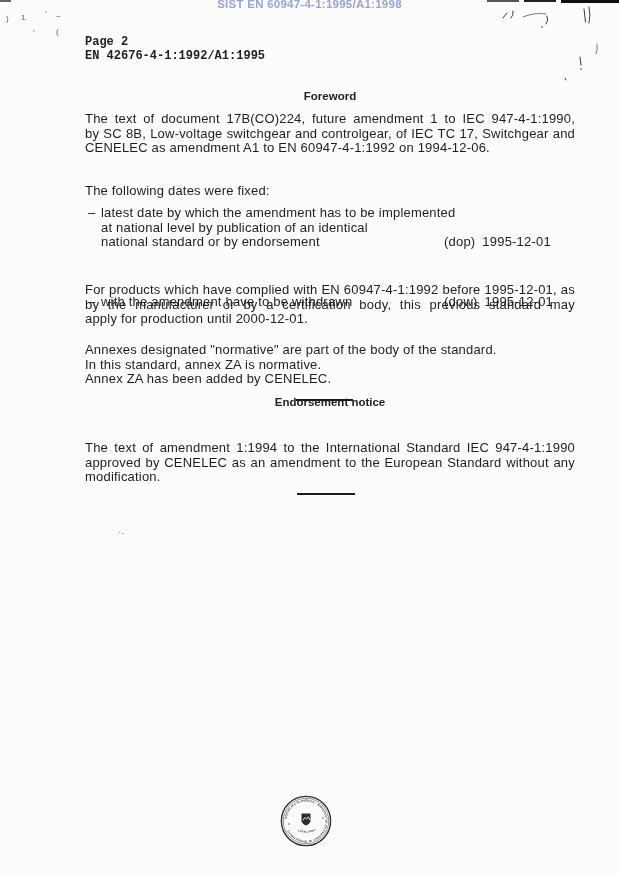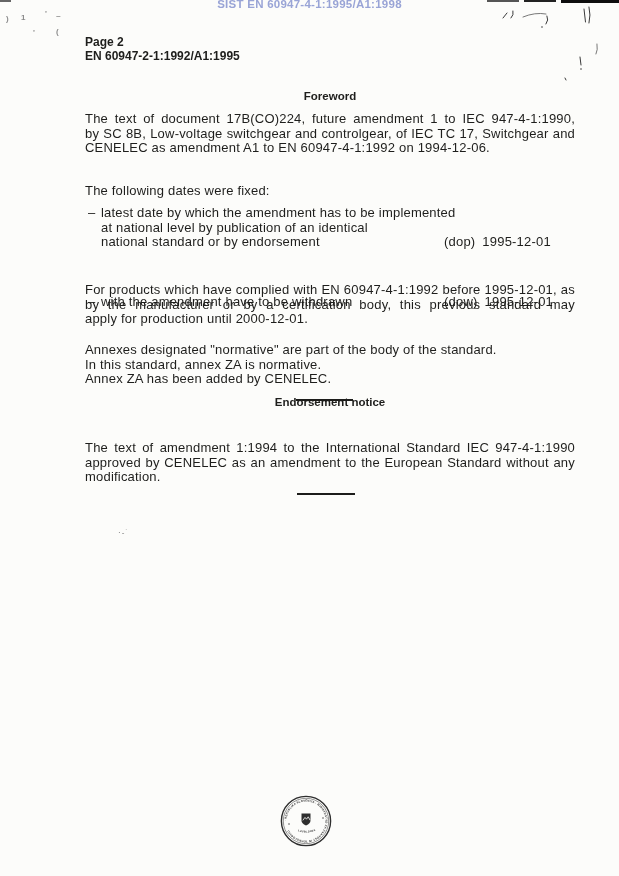--- a/index.html
+++ b/index.html
@@ -11,21 +11,21 @@
   .page{
     position:absolute;inset:0;background:#fcfcfa;color:#1e1e1c;
   }
   
   .watermark{
     position:absolute;top:-2px;left:0;width:100%;text-align:center;
     color:#99a4d6;font-weight:bold;font-size:11.5px;letter-spacing:0.25px;
     white-space:nowrap;
   }
   .block{position:absolute;left:85px;width:490px;}
-  .hdr{top:35px;font-size:12px;font-weight:bold;line-height:14px;}
+  .hdr{top:35px;font-size:12px;font-weight:bold;line-height:14px;font-family:Liberation Mono, monospace;}
   .title{font-size:11.5px;font-weight:bold;text-align:center;}
   .t-foreword{top:90px;}
   .t-endorse{top:396px;}
   .bodytxt{font-size:13px;font-weight:normal;letter-spacing:0.2px;line-height:14.7px;}
   .jline{text-align:justify;text-align-last:justify;height:14.7px;overflow:hidden;}
   .jline.last{text-align-last:left;}
   .p1{top:112px;}
   .intro{top:184px;}
   .p2{top:283px;}
   .annex{top:343px;}
@@ -82,21 +82,21 @@
       <path d="M117,42 q1,6 -1,10" stroke="#555" stroke-width="0.8"></path>
       <path d="M100,55 l1,8"></path>
       <path d="M85,76 l1,2"></path>
     </g>
     <circle cx="62" cy="25" r="0.8" fill="#3a3a3a"></circle>
     <circle cx="101" cy="67" r="0.8" fill="#3a3a3a"></circle>
   </svg>
 
   <div class="block hdr">
     <div>Page 2</div>
-    <div>EN 60947-2-1:1992/A1:1995</div>
+    <div>EN 42676-4-1:1992/A1:1995</div>
   </div>
 
   <div class="block title t-foreword">Foreword</div>
 
   <div class="block bodytxt p1">
     <div class="jline">The text of document 17B(CO)224, future amendment 1 to IEC 947-4-1:1990, prepared</div>
     <div class="jline">by SC 8B, Low-voltage switchgear and controlgear, of IEC TC 17, Switchgear and</div>
     <div class="jline last">CENELEC as amendment A1 to EN 60947-4-1:1992 on 1994-12-06.</div>
   </div>
 

